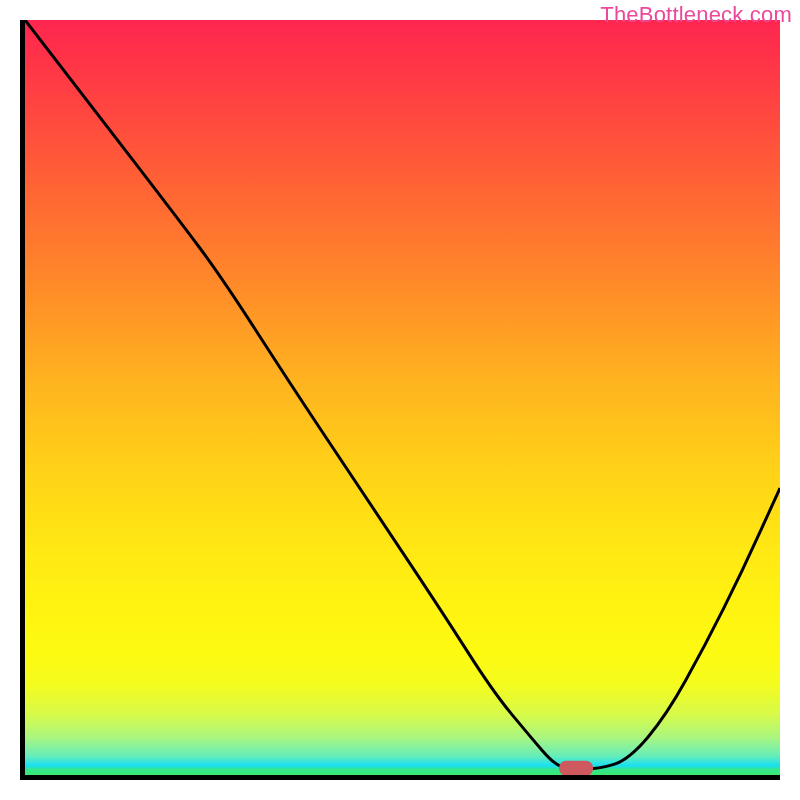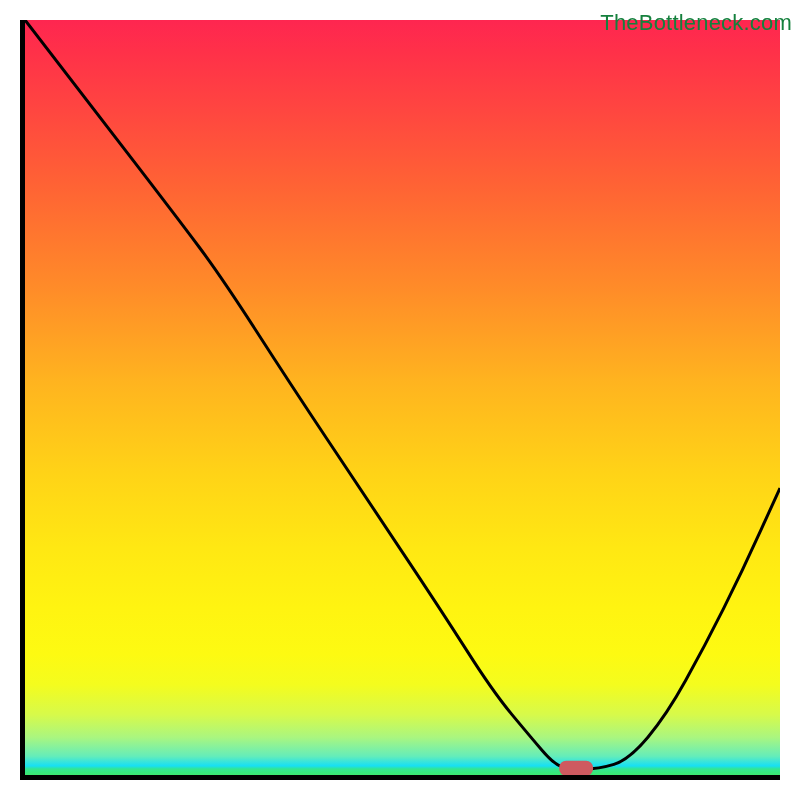--- a/index.html
+++ b/index.html
@@ -14,24 +14,23 @@
     position: relative;
     width: 800px;
     height: 800px;
   }
   .watermark {
     position: absolute;
     top: 2px;
     right: 8px;
     font-family: Arial, Helvetica, sans-serif;
     font-size: 22px;
-    color: #15803d;
+    color: #ec4899;
     z-index: 10;
     letter-spacing: 0.2px;
-    margin-top: 8px;
   }
   .plot-area {
     position: absolute;
     left: 20px;
     top: 20px;
     width: 760px;
     height: 760px;
     border-left: 5px solid #000;
     border-bottom: 5px solid #000;
     box-sizing: border-box;

